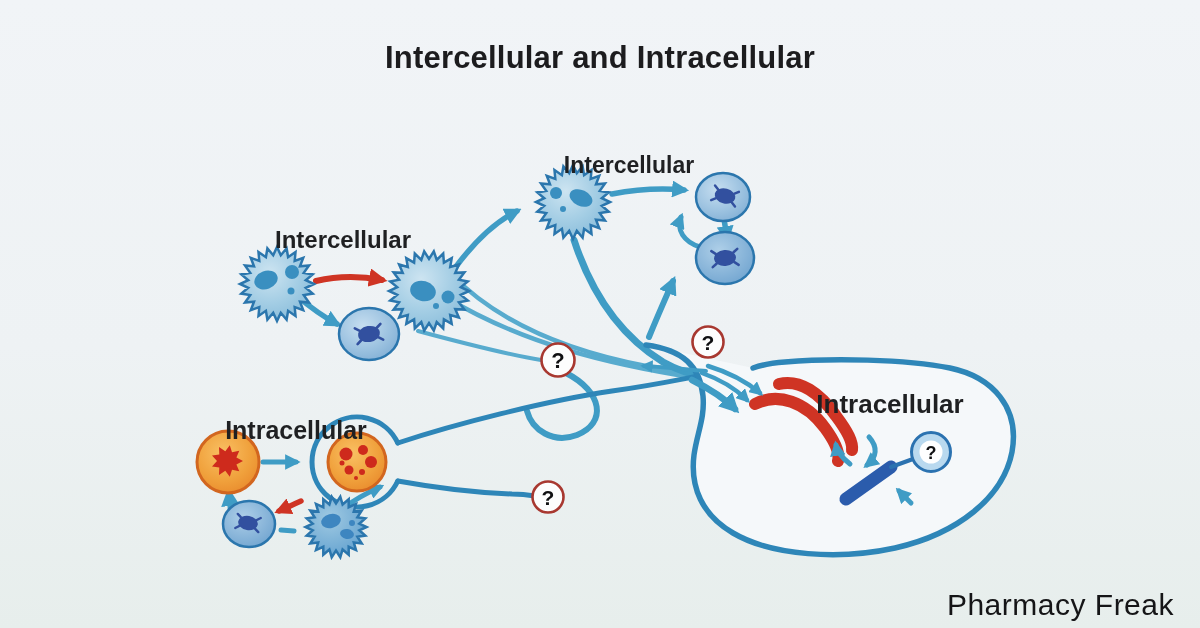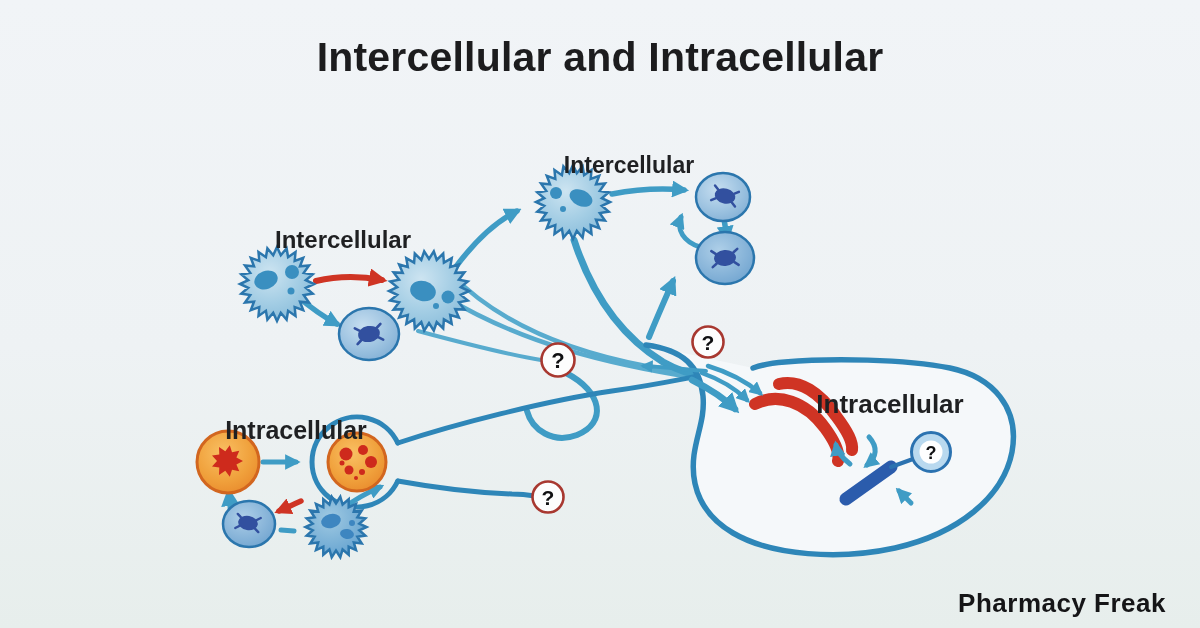--- a/index.html
+++ b/index.html
@@ -5,25 +5,25 @@
   html,body{margin:0;padding:0;}
   #stage{
     position:relative;width:1200px;height:628px;overflow:hidden;
     background:linear-gradient(180deg,#f1f4f7 0%,#eef2f4 55%,#e7eeec 100%);
     font-family:"Liberation Sans", sans-serif;
   }
   #stage svg{position:absolute;inset:0;}
   .title{
     position:absolute;top:40px;left:0;width:100%;
     text-align:center;color:var(--ink,#1c1c1e);
-    font-weight:800;font-size:41px;line-height:35px;letter-spacing:.2px;
+    font-weight:800;font-size:31px;line-height:35px;letter-spacing:.2px;
   }
   .watermark{
-    position:absolute;top:588px;right:34px;
-    font-weight:700;font-size:26px;color:#151517;letter-spacing:.5px;
+    position:absolute;top:588px;right:26px;
+    font-weight:400;font-size:30px;color:#151517;letter-spacing:.5px;
   }
   .diag-label{font-weight:700;fill:#1f2022;}
   .qmark{font-weight:700;fill:#101012;}
 </style>
 </head>
 <body>
 
 <div id="stage" style="--ink: #1c1c1e; --teal: #3f9cc5; --teal_light: #58abce; --membrane: #2e86b8; --red: #cf3424; --ring_red: #a83830; --cell_outline: #2b76ad; --cell_nucleus: #3a8fc0; --navy: #32509f; --orange_outline: #d2661f; --orange_dot: #ce2a1c; --receptor_blue: #2b5cac;">
 
   <div class="title">

